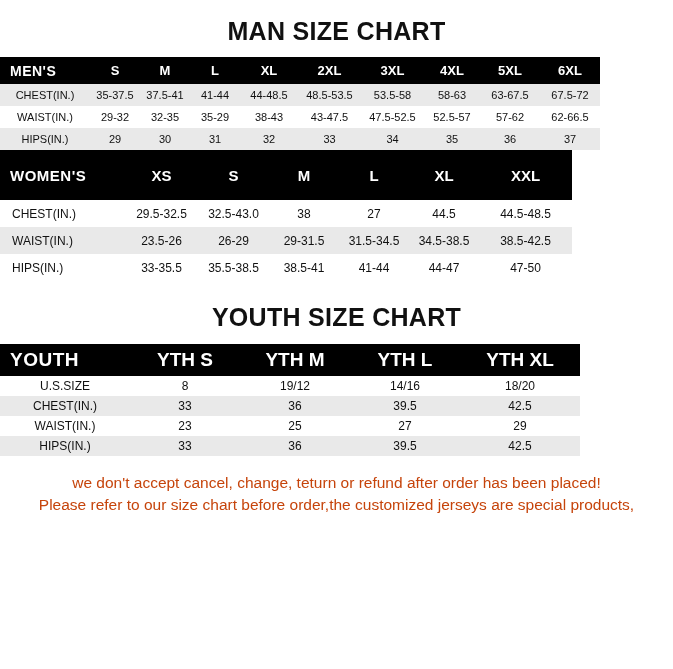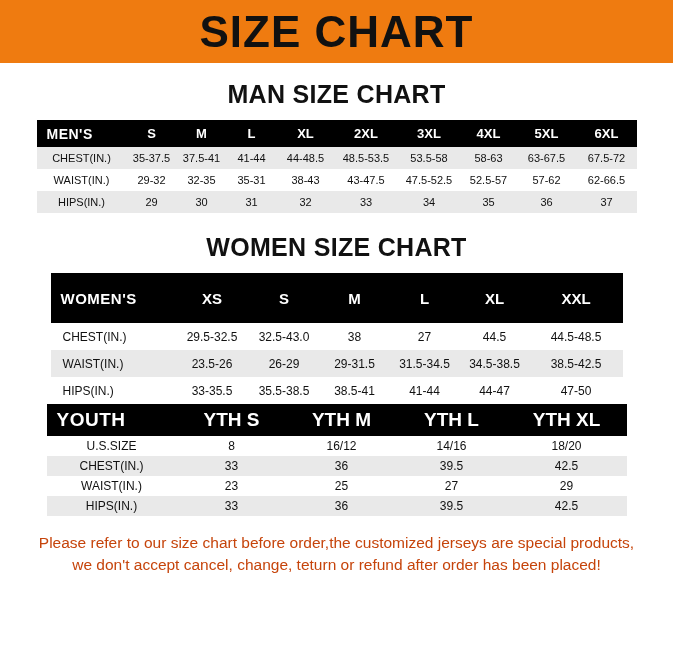--- a/index.html
+++ b/index.html
@@ -51,21 +51,20 @@
 
   
   table {
     border-collapse: collapse;
     table-layout: fixed;
     font-size: 11px;
     color: #111111;
   }
   .tbl-wrap {
     display: flex;
-    justify-content: center;
   }
   thead th {
     background: #000000;
     color: #ffffff;
     font-weight: bold;
     font-size: 13px;
     height: 28px;
     padding: 0;
     text-align: center;
     vertical-align: middle;
@@ -110,23 +109,20 @@
     line-height: 1.45;
     padding: 0 10px;
   }
   .footer-line { display: block; }
 </style>
 </head>
 <body>
 
 <div class="page">
 
-  <div class="banner">
-    <div class="banner-title">SIZE CHART</div>
-  </div>
 
   <div class="section-title sec-man-title">MAN SIZE CHART</div>
   <div class="tbl-wrap">
     <table id="men-table">
       <colgroup>
         <col style="width:90px">
         <col style="width:50px">
           <col style="width:50px">
           <col style="width:50px">
         <col style="width:58px">
@@ -160,21 +156,21 @@
           <td>48.5-53.5</td>
           <td>53.5-58</td>
           <td>58-63</td>
           <td>63-67.5</td>
           <td>67.5-72</td>
         </tr>
         <tr class="plain">
           <td class="rowlabel">WAIST(IN.)</td>
           <td>29-32</td>
           <td>32-35</td>
-          <td>35-31</td>
+          <td>35-29</td>
           <td>38-43</td>
           <td>43-47.5</td>
           <td>47.5-52.5</td>
           <td>52.5-57</td>
           <td>57-62</td>
           <td>62-66.5</td>
         </tr>
         <tr class="alt">
           <td class="rowlabel">HIPS(IN.)</td>
           <td>29</td>
@@ -184,21 +180,20 @@
           <td>33</td>
           <td>34</td>
           <td>35</td>
           <td>36</td>
           <td>37</td>
         </tr>
       </tbody>
     </table>
   </div>
 
-  <div class="section-title sec-women-title">WOMEN SIZE CHART</div>
   <div class="tbl-wrap">
     <table id="women-table">
       <colgroup>
         <col style="width:125px">
         <col style="width:73px">
           <col style="width:71px">
           <col style="width:70px">
         <col style="width:70px">
           <col style="width:70px">
           <col style="width:93px">
@@ -239,20 +234,21 @@
           <td>35.5-38.5</td>
           <td>38.5-41</td>
           <td>41-44</td>
           <td>44-47</td>
           <td>47-50</td>
         </tr>
       </tbody>
     </table>
   </div>
 
+  <div class="section-title sec-youth-title">YOUTH SIZE CHART</div>
   <div class="tbl-wrap">
     <table id="youth-table">
       <colgroup>
         <col style="width:130px">
         <col style="width:110px">
           <col style="width:110px">
         <col style="width:110px">
           <col style="width:120px">
       </colgroup>
       <thead>
@@ -261,21 +257,21 @@
           <th>YTH S</th>
           <th>YTH M</th>
           <th>YTH L</th>
           <th>YTH XL</th>
         </tr>
       </thead>
       <tbody>
         <tr class="plain">
           <td class="rowlabel">U.S.SIZE</td>
           <td>8</td>
-          <td>16/12</td>
+          <td>19/12</td>
           <td>14/16</td>
           <td>18/20</td>
         </tr>
         <tr class="alt">
           <td class="rowlabel">CHEST(IN.)</td>
           <td>33</td>
           <td>36</td>
           <td>39.5</td>
           <td>42.5</td>
         </tr>
@@ -291,17 +287,17 @@
           <td>33</td>
           <td>36</td>
           <td>39.5</td>
           <td>42.5</td>
         </tr>
       </tbody>
     </table>
   </div>
 
   <div class="footer-note">
+    <span class="footer-line">we don't accept cancel, change, teturn or refund after order has been placed!</span>
     <span class="footer-line">Please refer to our size chart before order,the customized jerseys are special products,</span>
-    <span class="footer-line">we don't accept cancel, change, teturn or refund after order has been placed!</span>
   </div>
 
 </div>
 
 </body></html>

